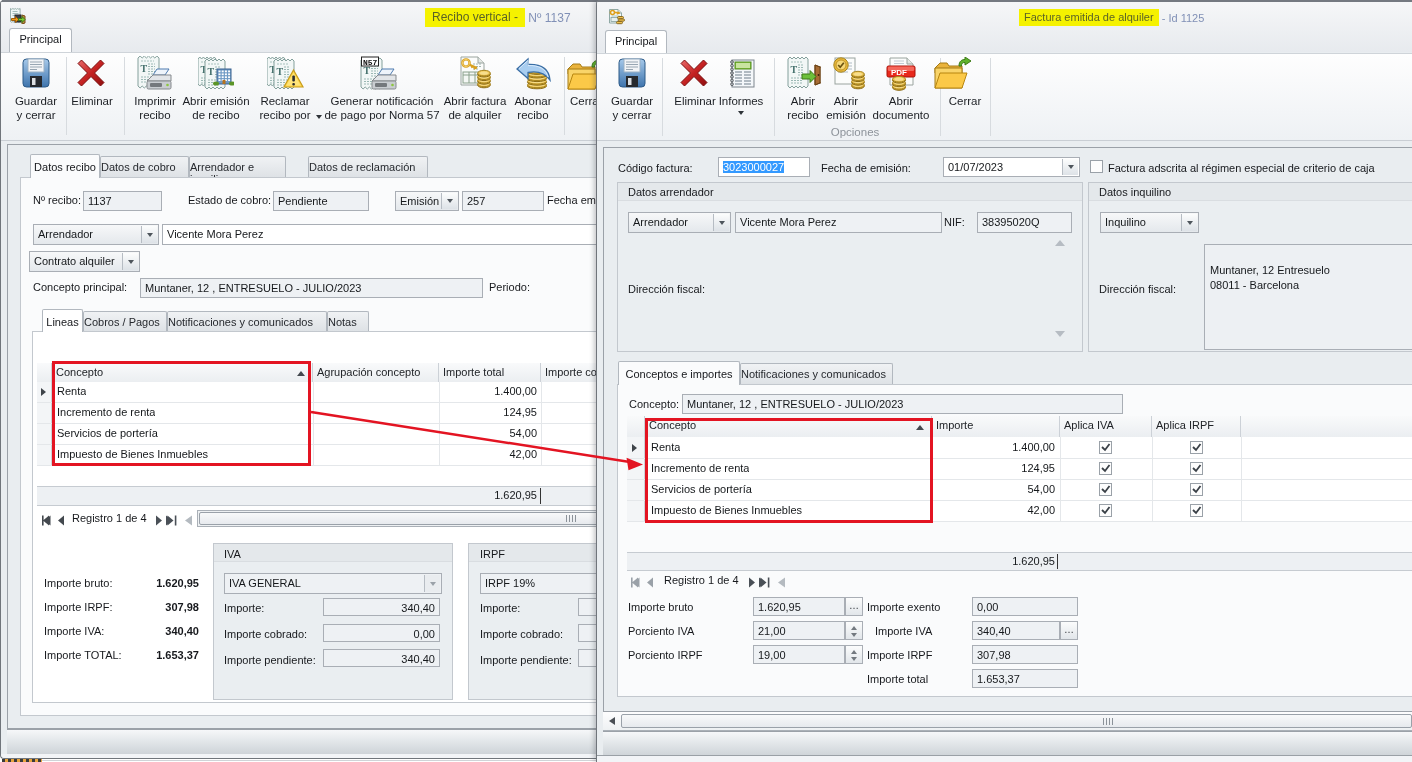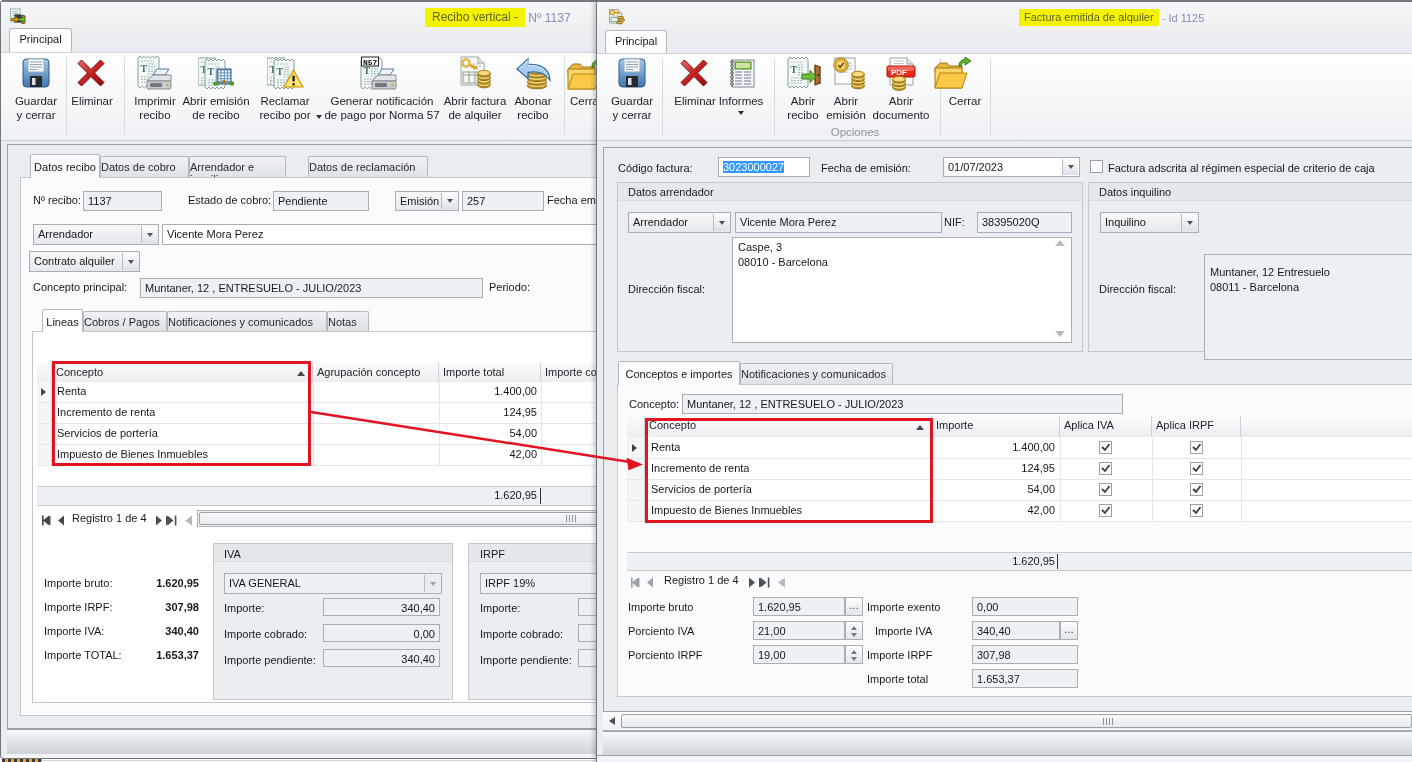--- a/index.html
+++ b/index.html
@@ -549,32 +549,31 @@
 
  <div class="a" style="left:21px;top:182px;width:466px;height:170px;background:#eaeef1;border:1px solid #c3c8ce"></div>
  <div class="a" style="left:22px;top:183px;width:464px;height:18px;background:#e4e8eb;border-bottom:1px solid #d9dde1"></div>
  <div class="lab" style="left:32px;top:186px">Datos arrendador</div>
  <div class="cmb" style="left:32px;top:212px;width:103px;height:21px">Arrendador<div class="cbtn">
         <div class="arr"></div>
       </div></div>
  <div class="fld" style="left:139px;top:212px;width:207px;height:21px">Vicente Mora Perez</div>
  <div class="lab" style="left:348px;top:216px">NIF:</div>
  <div class="fld" style="left:381px;top:212px;width:95px;height:21px">38395020Q</div>
- <div class="wfld" style="left:136px;top:237px;width:340px;height:106px;padding:2px 5px;line-height:15px">Caspe, 3<br>08010 - Barcelona</div>
  <div class="a" style="left:459px;top:240px;width:0;height:0;border-left:5px solid transparent;border-right:5px solid transparent;border-bottom:6px solid #b6bcc3"></div>
  <div class="a" style="left:459px;top:331px;width:0;height:0;border-left:5px solid transparent;border-right:5px solid transparent;border-top:6px solid #b6bcc3"></div>
  <div class="lab" style="left:32px;top:283px">Dirección fiscal:</div>
 
  <div class="a" style="left:492px;top:182px;width:324px;height:170px;background:#eaeef1;border:1px solid #c3c8ce;border-right:none"></div>
  <div class="a" style="left:493px;top:183px;width:323px;height:18px;background:#e4e8eb;border-bottom:1px solid #d9dde1"></div>
  <div class="lab" style="left:503px;top:186px">Datos inquilino</div>
  <div class="cmb" style="left:504px;top:212px;width:99px;height:21px">Inquilino<div class="cbtn">
         <div class="arr"></div>
       </div></div>
- <div class="fld" style="left:608px;top:254px;width:208px;height:106px;padding:10px 5px;line-height:15px;border-right:none;background:#edf0f3">Muntaner, 12 Entresuelo<br>08011 - Barcelona</div>
+ <div class="fld" style="left:608px;top:244px;width:208px;height:106px;padding:18px 5px;line-height:15px;border-right:none;background:#edf0f3">Muntaner, 12 Entresuelo<br>08011 - Barcelona</div>
  <div class="lab" style="left:503px;top:283px">Dirección fiscal:</div>
 
  <div class="tab" style="left:144px;top:363px;width:153px;height:22px">Notificaciones y comunicados</div>
  <div class="a" style="left:21px;top:384px;width:795px;height:313px;background:#fafbfc;border:1px solid #c3c8ce;border-right:none"></div>
  <div class="tabsel" style="left:22px;top:361px;width:122px;height:24px;background:#fafbfc;padding-top:6px">Conceptos e importes</div>
 
  <div class="lab" style="left:33px;top:398px">Concepto:</div>
  <div class="fld" style="left:86px;top:394px;width:441px;height:20px">Muntaner, 12 , ENTRESUELO - JULIO/2023</div>
 
  <div class="a" style="left:31px;top:416px;width:785px;height:106px;background:#fff;border-top:1px solid #ccd1d7;border-left:1px solid #ccd1d7"></div>

